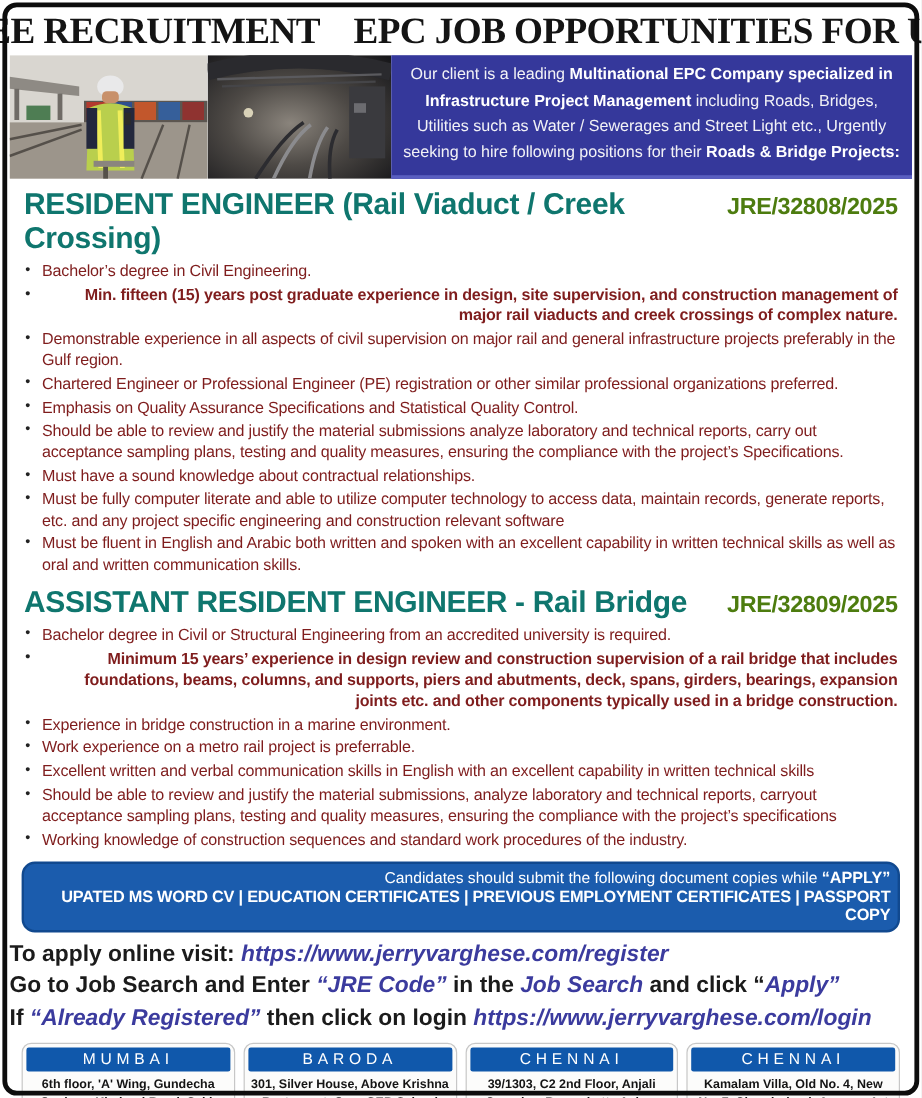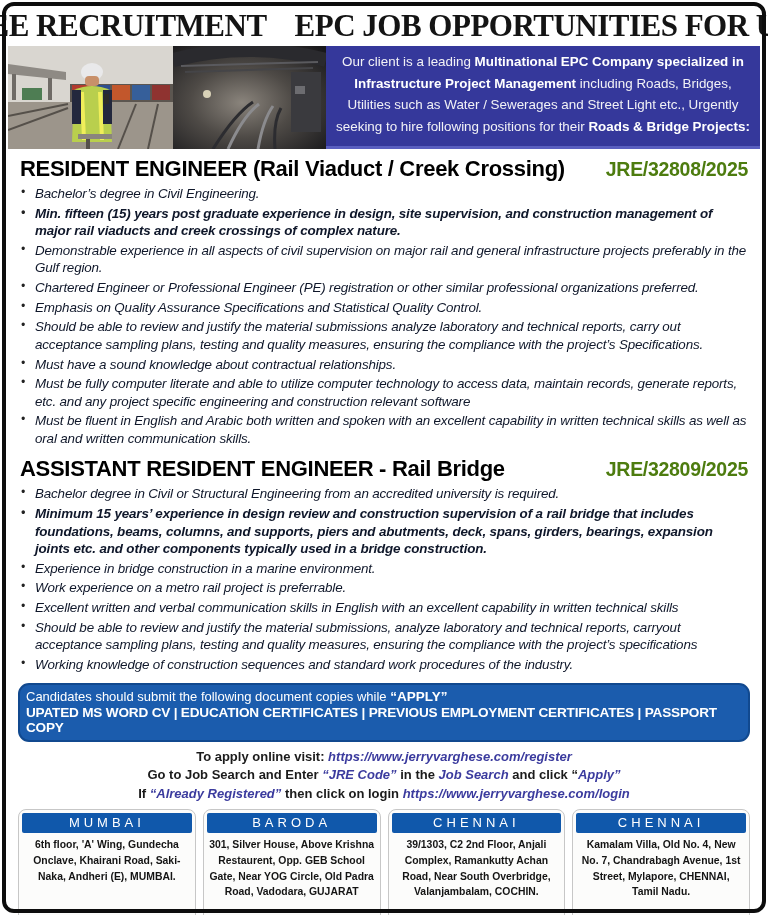--- a/index.html
+++ b/index.html
@@ -29,41 +29,41 @@
   .intro{
     flex:1; background:#35389b; color:#f2f2f6; font-size:13.4px; line-height:1.62;
     text-align:center; padding:5px 8px 4px 8px; box-sizing:border-box;
     border-bottom:3px solid #5a5fc0;
   }
   .intro b{color:#ffffff;}
 
   
   .sect{margin:0 12px;}
   .jobhead{display:flex; align-items:baseline; justify-content:space-between; margin-top:7px;}
-  .jobtitle{color:#000000; font-weight:800; font-size:22px; letter-spacing:-0.3px;}
+  .jobtitle{color:#0f766e; font-weight:800; font-size:25px; letter-spacing:-0.3px;}
   .jobcode{color:#4d7c0f; font-weight:800; font-size:19.5px; letter-spacing:-0.3px;}
   ul.blts{list-style:none; margin:3px 0 0 0; padding:0;}
   ul.blts li{
     position:relative; padding-left:15px; font-size:13.4px; line-height:1.29;
-    letter-spacing:-0.15px; margin-bottom:2.5px; color:#0f172a;font-style:italic;
+    letter-spacing:-0.15px; margin-bottom:2.5px; color:#7f1d1d;
   }
   ul.blts li::before{content:"•"; position:absolute; left:1px; top:0; font-size:12px; color:#222;}
-  ul.blts li.b{font-weight:bold;}
+  ul.blts li.b{font-weight:bold;text-align:right;}
 
   
   .banner{
     margin:7px 10px 0 10px; background:#1b5cad; border:2px solid #11498f;
-    border-radius:11px; color:#fff; text-align:left; padding:4px 6px 5px 6px;
+    border-radius:11px; color:#fff; text-align:right; padding:4px 6px 5px 6px;
   }
   .banner .l1{font-size:13px;}
   .banner .l1 b{font-size:13.5px;}
   .banner .l2{font-weight:bold; font-size:13.6px; letter-spacing:-0.2px; margin-top:1px;}
 
   
-  .apply{margin-top:5px; text-align:center; font-size:13px; font-weight:600; color:#1b1b1b;}
+  .apply{margin-top:5px; font-size:19px; font-weight:600; color:#1b1b1b;}
   .apply .ln{margin:1px 0; line-height:1.35;}
   .lk, .em{color:#3b3b9e; font-weight:bold; font-style:italic; text-decoration:none;}
 
   
   .locs{display:grid; grid-template-columns:repeat(4,1fr); gap:7px; margin:6px 10px 0 10px;}
   .loc{
     border:1.5px solid #c7c7c7; border-radius:8px; background:#fcfcfb;
     display:flex; flex-direction:column; overflow:hidden; padding:3px; box-sizing:border-box;
   }
   .citybar{

